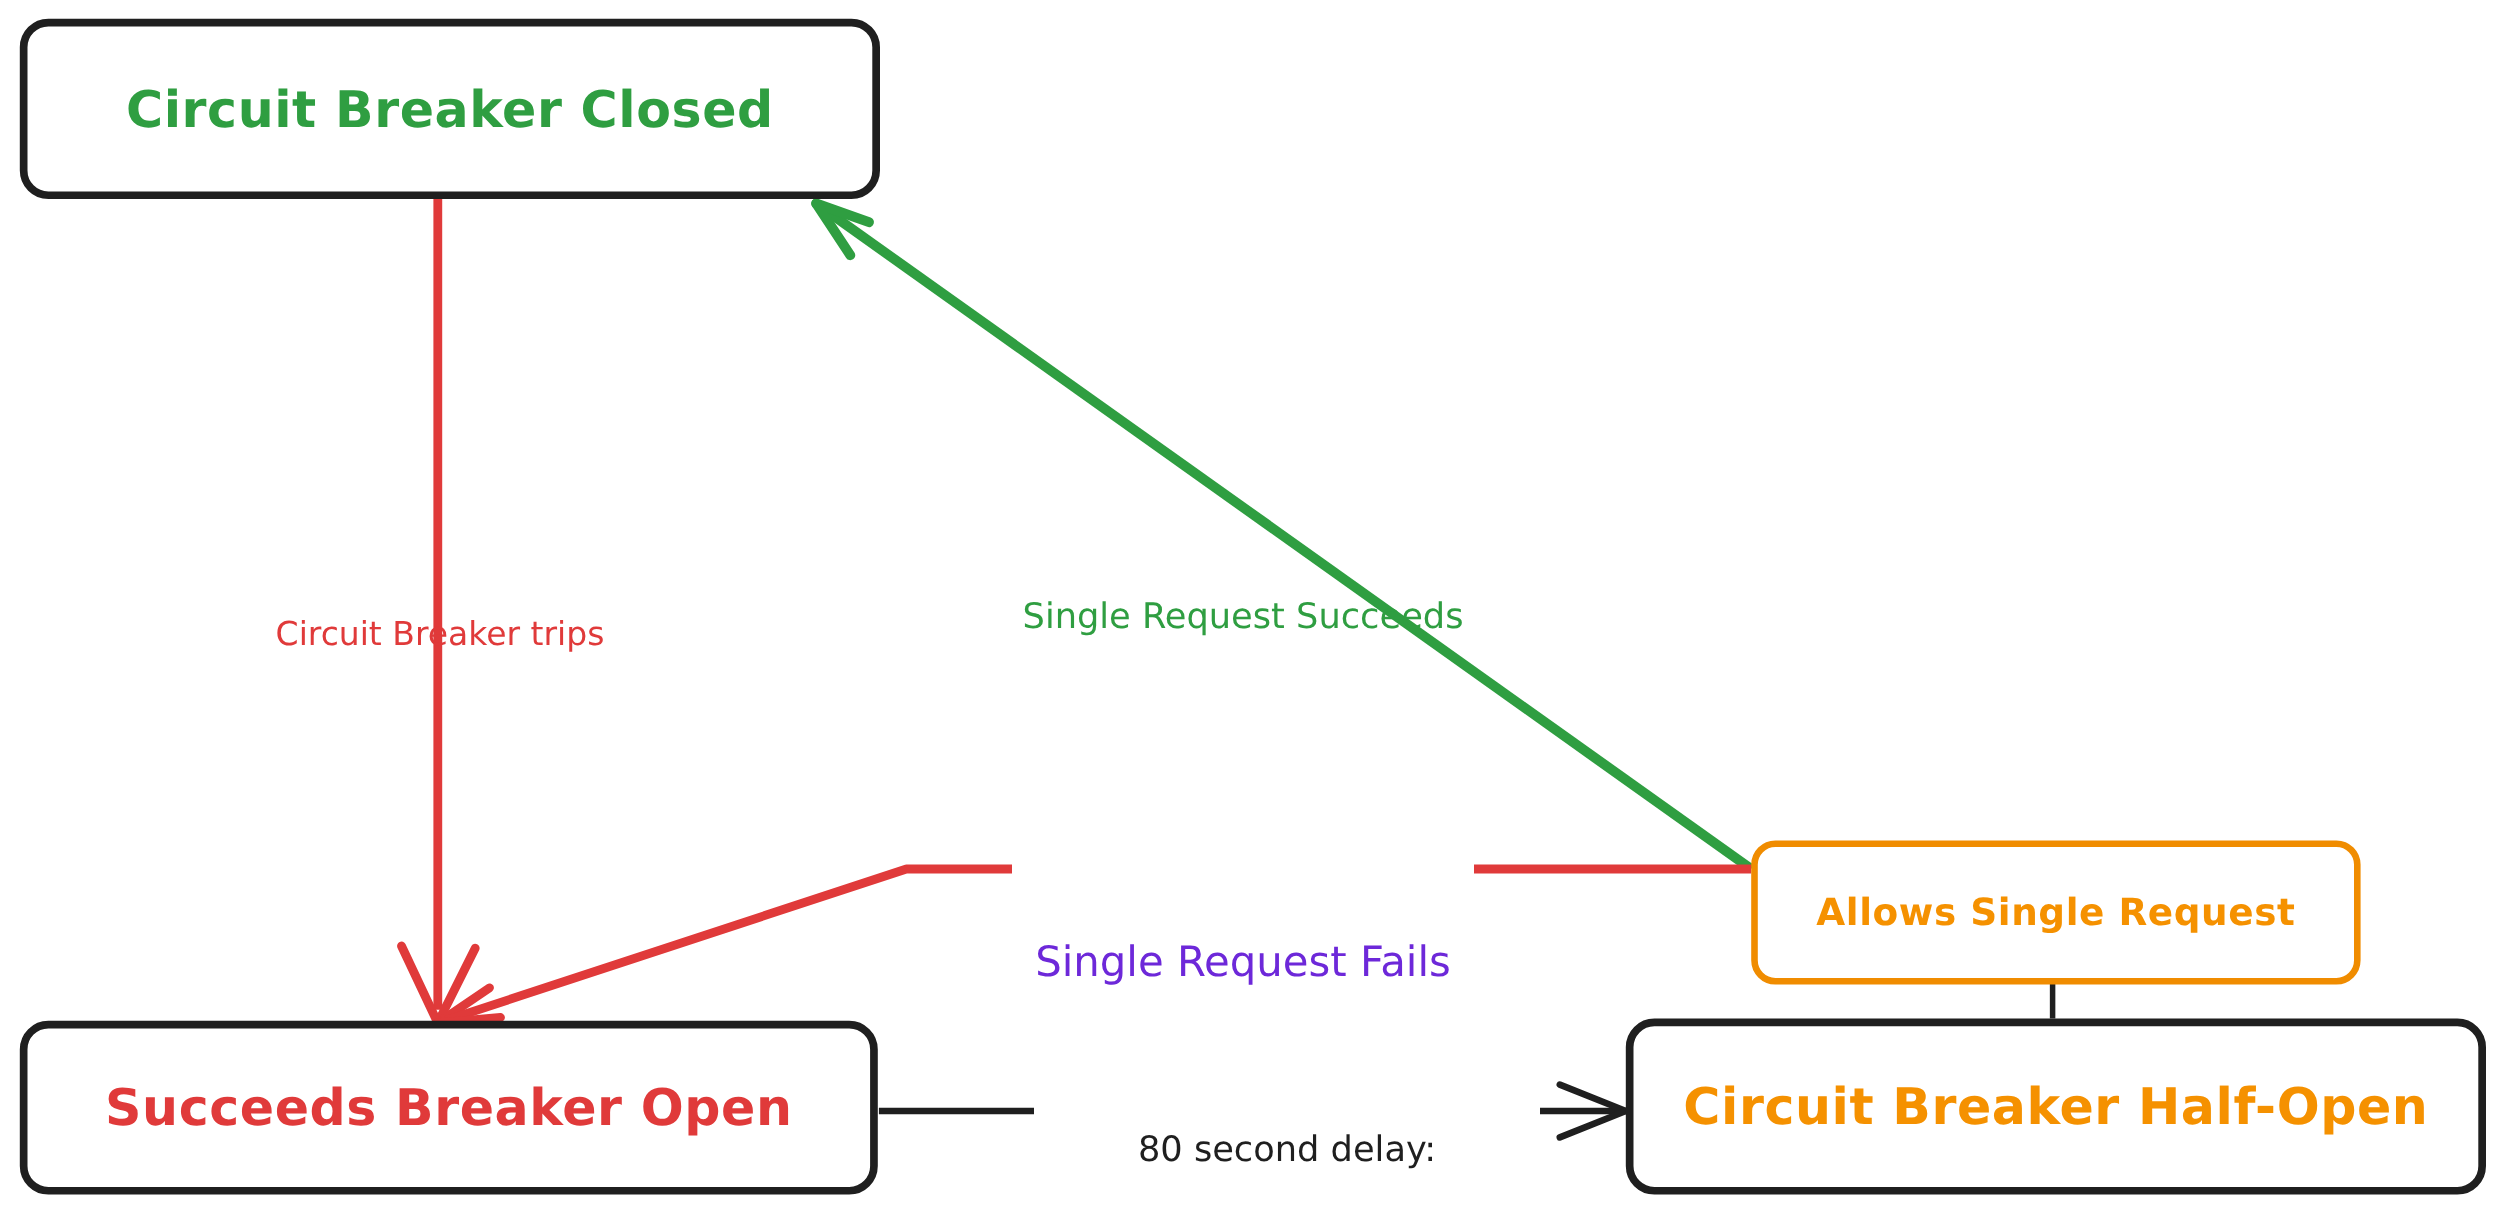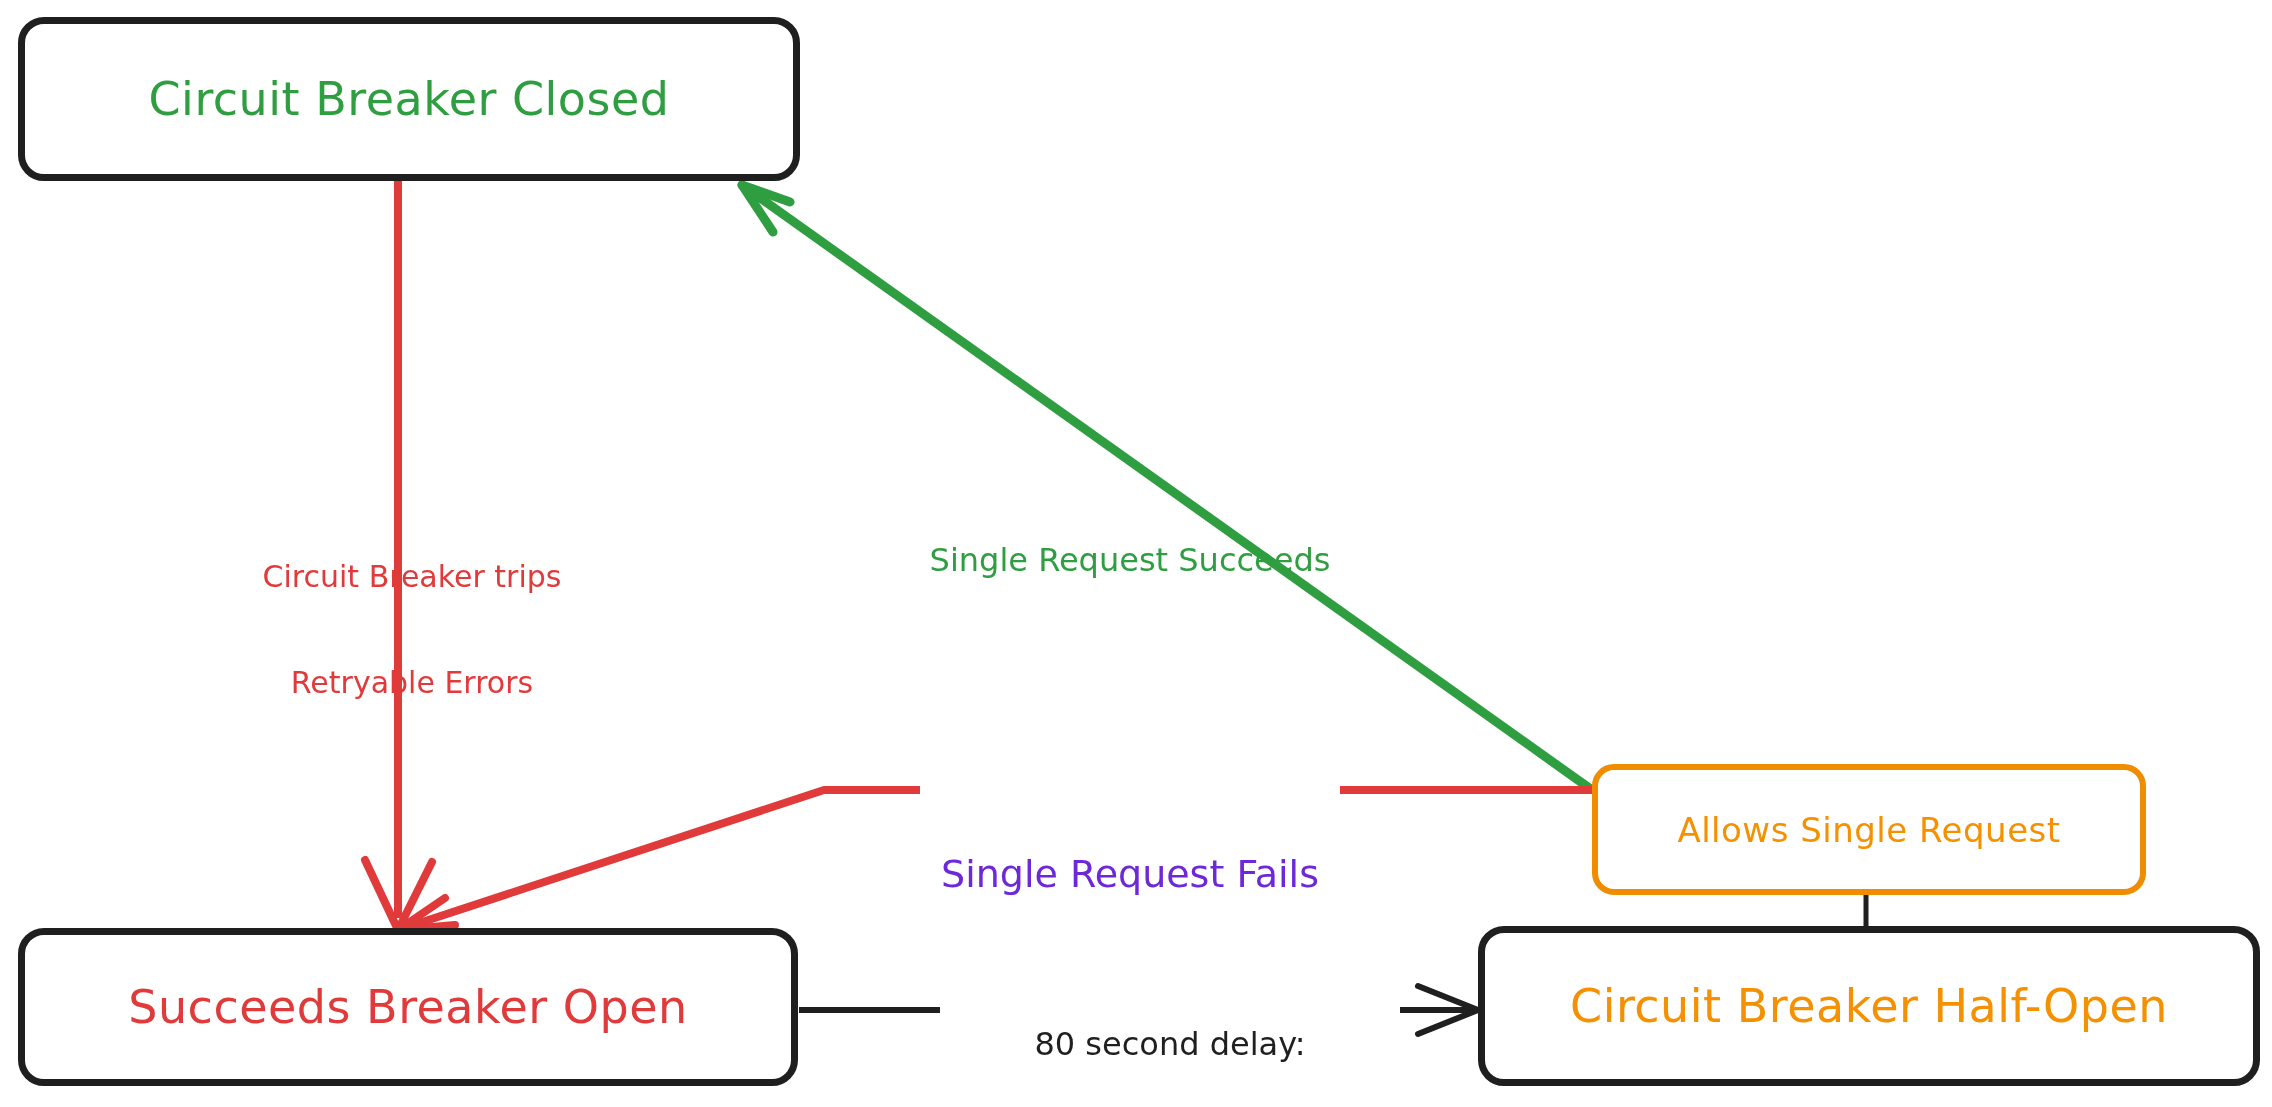--- a/index.html
+++ b/index.html
@@ -27,21 +27,21 @@
     box-sizing: border-box;
     background: #ffffff;
     display: flex;
     align-items: center;
     justify-content: center;
     border-style: solid;
     border-radius: 26px;
   }
   .node-label {
     font-family: "DejaVu Sans", sans-serif;
-    font-weight: 400;
+    font-weight: 700;
     letter-spacing: 0.5px;
     white-space: nowrap;
   }
 
   
   #node-closed {
     left: 18px; top: 17px; width: 782px; height: 164px;
     border-width: 7px; border-color: #1f1f1f;
   }
   #node-closed .node-label {
@@ -75,21 +75,21 @@
   
   .edge-label {
     position: absolute;
     font-family: "DejaVu Sans", sans-serif;
     text-align: center;
     line-height: 1.18;
     white-space: pre;
     pointer-events: none;
   }
   #label-trips {
-    left: 172px; top: 488px; width: 480px;
+    left: 160px; top: 488px; width: 480px;
     color: #e03a3a; font-size: 30px;
   }
   #label-succeeds {
     left: 880px; top: 466px; width: 500px;
     color: #2f9e41; font-size: 32px;
   }
   #label-fails {
     left: 920px; top: 762px; width: 420px;
     color: #6d28d9; font-size: 38px;
     background: #ffffff;
@@ -150,21 +150,20 @@
   <div class="node-box" id="node-half-open">
     <span class="node-label">Circuit Breaker Half-Open</span>
   </div>
 
   <div class="node-box" id="node-allows">
     <span class="node-label">Allows Single Request</span>
   </div>
 
   <div class="edge-label" id="label-trips">
     <span class="label-line">Circuit Breaker trips</span>
-    <span class="label-line">Retryable Errors</span>
   </div>
 
   <div class="edge-label" id="label-succeeds">
     <span class="label-line">Single Request Succeeds</span>
   </div>
 
   <div class="edge-label" id="label-fails">
     <span class="label-line">Single Request Fails</span>
   </div>
 

